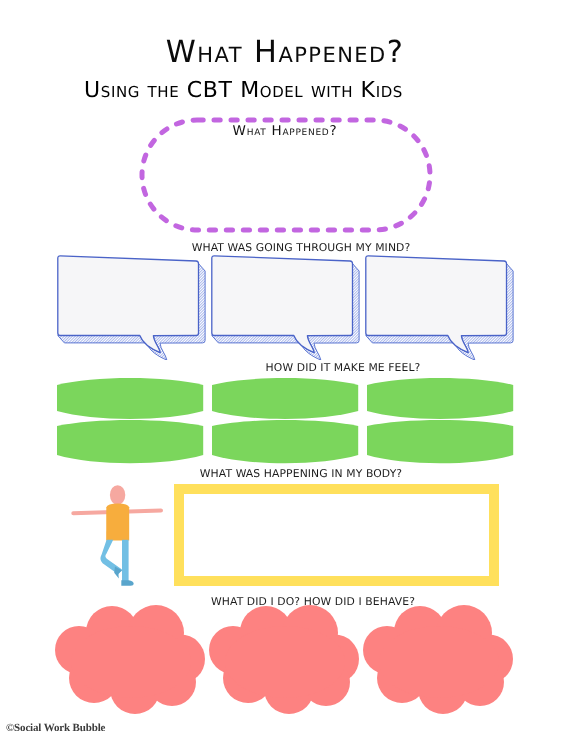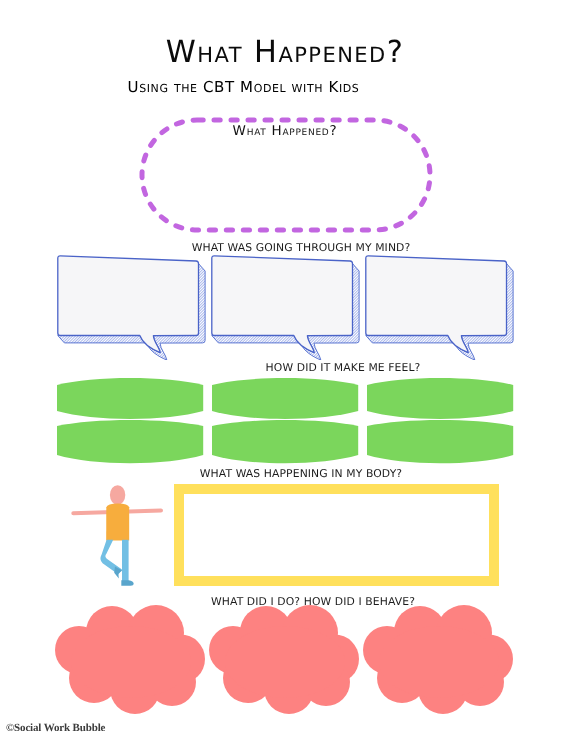--- a/index.html
+++ b/index.html
@@ -4,21 +4,21 @@
 <style>
   html,body{margin:0;padding:0;background:#fff;}
   *{-webkit-font-smoothing:antialiased;text-rendering:geometricPrecision;}
   body{width:570px;height:738px;font-family:"Liberation Sans",sans-serif;overflow:hidden;}
   .page{position:relative;width:570px;height:738px;background:#fff;margin-top:8px;}
 
   .title{position:absolute;left:0;top:30px;width:570px;text-align:center;
          font-size:30.4px;color:#0b0b0b;font-variant:small-caps;letter-spacing:1.45px;
          font-family:"DejaVu Sans",sans-serif;font-weight:400;line-height:1;}
   .subtitle{position:absolute;left:0;top:72px;width:487px;text-align:center;
-         font-size:15px;color:#000;font-variant:small-caps;letter-spacing:.6px;
+         font-size:22px;color:#000;font-variant:small-caps;letter-spacing:.6px;
          font-family:"DejaVu Sans",sans-serif;font-weight:400;line-height:1;}
 
   .seclabel{position:absolute;width:570px;left:16px;text-align:center;
          font-size:10.8px;color:#1c1c1c;letter-spacing:.1px;
          font-family:"DejaVu Sans",sans-serif;font-weight:400;line-height:1;}
 
   .bubble-label{position:absolute;width:570px;left:0;text-align:center;
          font-size:13.5px;color:#111;font-variant:small-caps;letter-spacing:.72px;
          font-family:"DejaVu Sans",sans-serif;line-height:1;}
 

